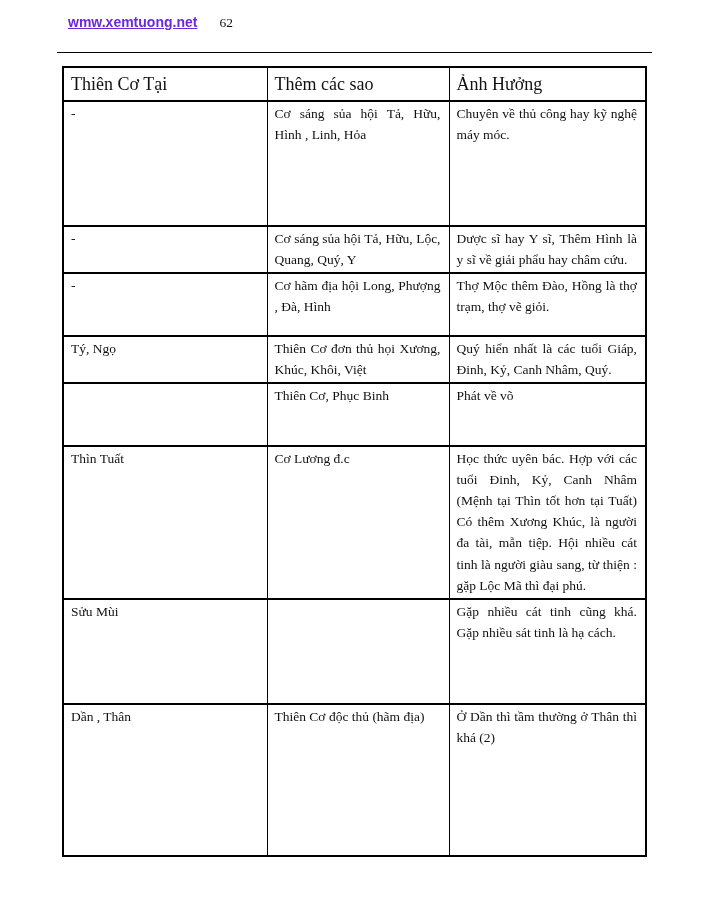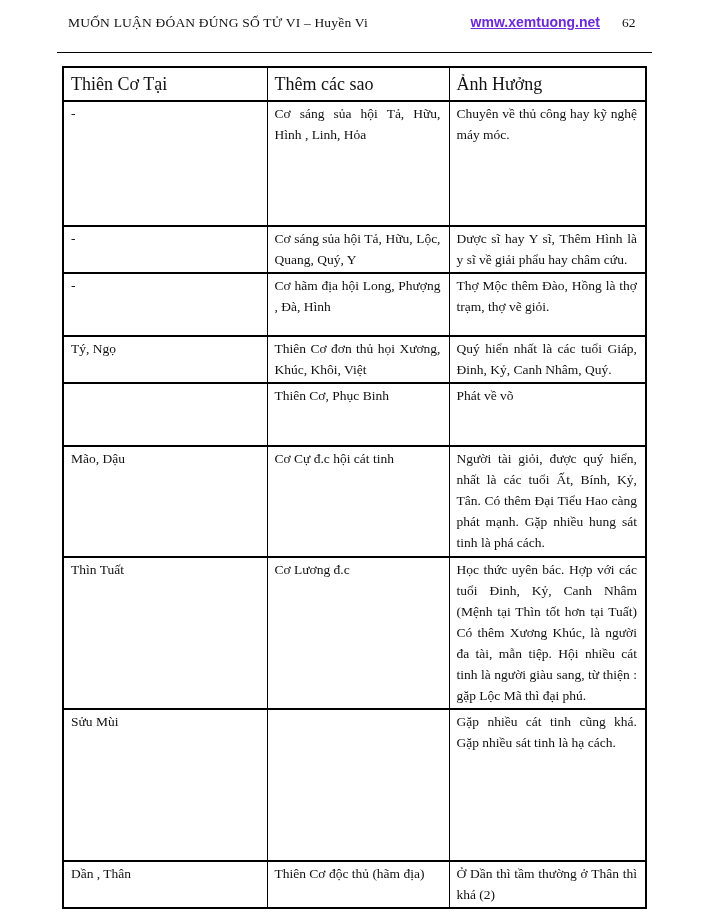--- a/index.html
+++ b/index.html
@@ -74,21 +74,20 @@
   tbody tr:nth-child(9)  { height: 44px; }
   tbody tr:nth-child(10) { height: 44px; }
   tbody tr:nth-child(11) { height: 41px; }
 </style>
 </head>
 <body>
 
 <div class="page">
 
   <div class="page-header">
-    <span class="book-title">MUỐN LUẬN ĐÓAN ĐÚNG SỐ TỬ VI – Huyền Vi</span>
     <a class="site-link">wmw.xemtuong.net</a>
     <span class="page-num">62</span>
   </div>
 
   <hr class="header-rule">
 
   <table class="main">
     <colgroup>
       <col class="c1">
         <col class="c2">
@@ -121,25 +120,20 @@
         <td>Tý, Ngọ</td>
         <td>Thiên Cơ đơn thủ họi Xương, Khúc, Khôi, Việt</td>
         <td>Quý hiển nhất là các tuổi Giáp, Đinh, Kỷ, Canh Nhâm, Quý.</td>
       </tr>
       <tr>
         <td></td>
         <td>Thiên Cơ, Phục Binh</td>
         <td>Phát về võ</td>
       </tr>
       <tr>
-        <td>Mão, Dậu</td>
-        <td>Cơ Cự đ.c hội cát tinh</td>
-        <td>Người tài giỏi, được quý hiển, nhất là các tuổi Ất, Bính, Kỷ, Tân. Có thêm Đại Tiểu Hao càng phát mạnh. Gặp nhiều hung sát tinh là phá cách.</td>
-      </tr>
-      <tr>
         <td>Thìn Tuất</td>
         <td>Cơ Lương đ.c</td>
         <td>Học thức uyên bác. Hợp với các tuổi Đinh, Kỷ, Canh Nhâm (Mệnh tại Thìn tốt hơn tại Tuất) Có thêm Xương Khúc, là người đa tài, mẫn tiệp. Hội nhiều cát tinh là người giàu sang, từ thiện : gặp Lộc Mã thì đại phú.</td>
       </tr>
       <tr>
         <td>Sửu Mùi</td>
         <td></td>
         <td>Gặp nhiều cát tinh cũng khá. Gặp nhiều sát tinh là hạ cách.</td>
       </tr>
       <tr>

